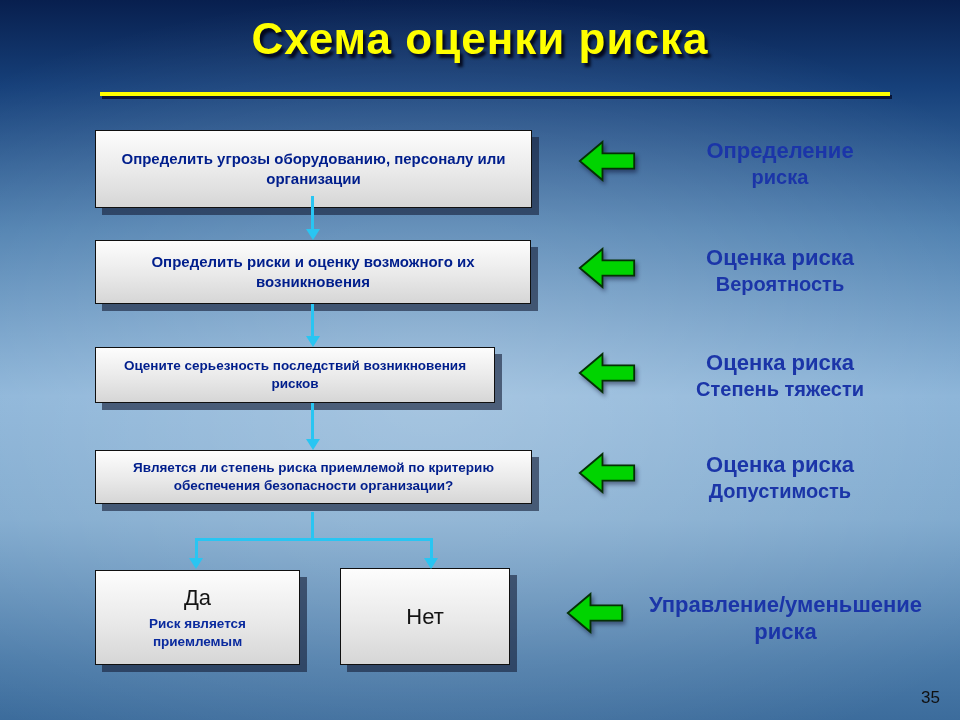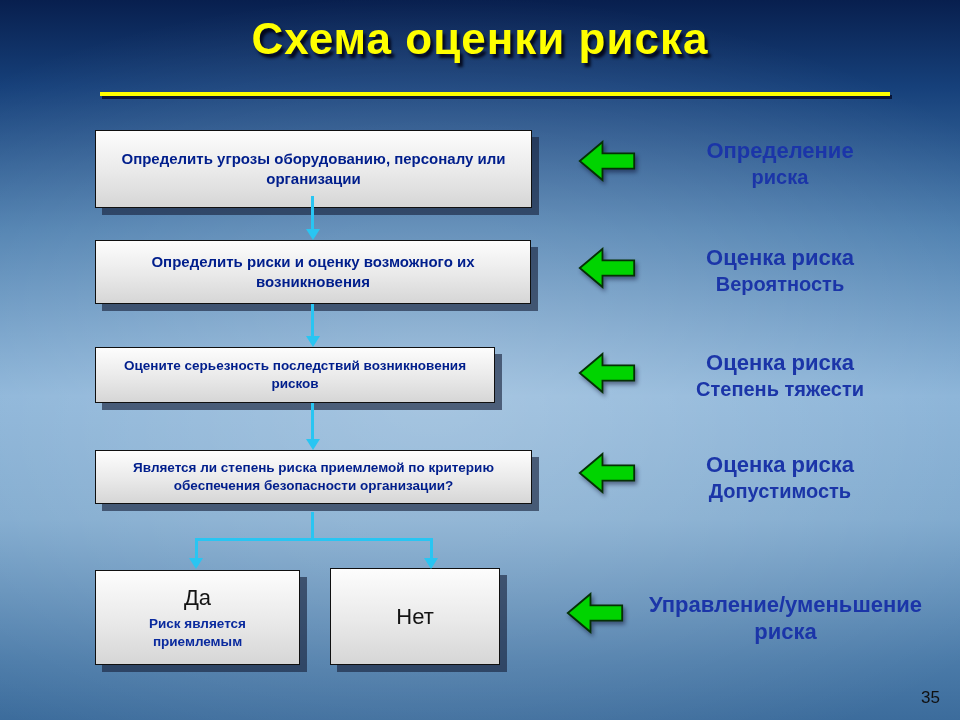--- a/index.html
+++ b/index.html
@@ -87,21 +87,21 @@
 
   <div class="flow-box fs13" style="left:95px; top:450px; width:437px; height:54px;">
     <span>Является ли степень риска приемлемой по критерию обеспечения безопасности организации?</span>
   </div>
 
   <div class="flow-box decision-box" style="left:95px; top:570px; width:205px; height:95px;">
     <span class="dec-heading">Да</span>
     <span class="dec-body">Риск является приемлемым</span>
   </div>
 
-  <div class="flow-box decision-box" style="left:330px; top:568px; width:170px; height:97px;">
+  <div class="flow-box decision-box" style="left:340px; top:568px; width:170px; height:97px;">
     <span class="dec-heading">Нет</span>
   </div>
 
   <div class="v-line" style="left:311px; top:196px; height:34px;"></div>
   <div class="arrow-head-down" style="left:306px; top:229px;"></div>
 
   <div class="v-line" style="left:311px; top:304px; height:33px;"></div>
   <div class="arrow-head-down" style="left:306px; top:336px;"></div>
 
   <div class="v-line" style="left:311px; top:403px; height:37px;"></div>

